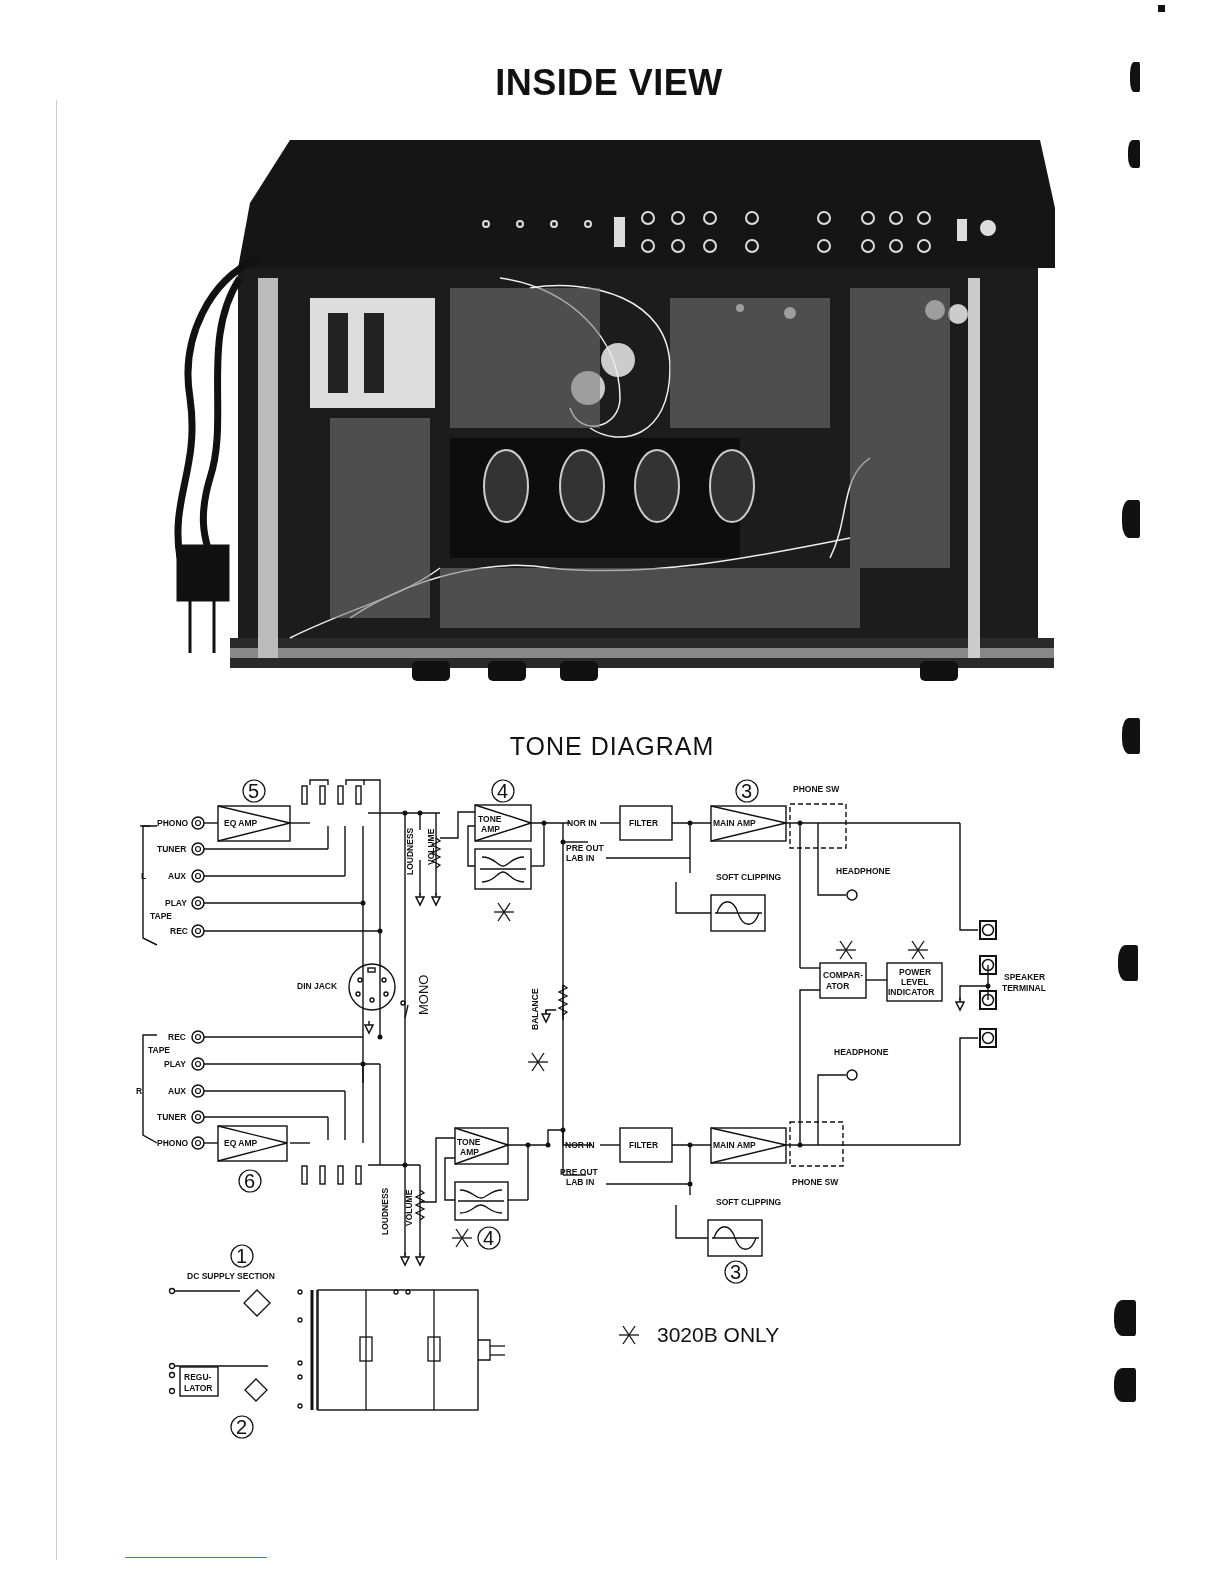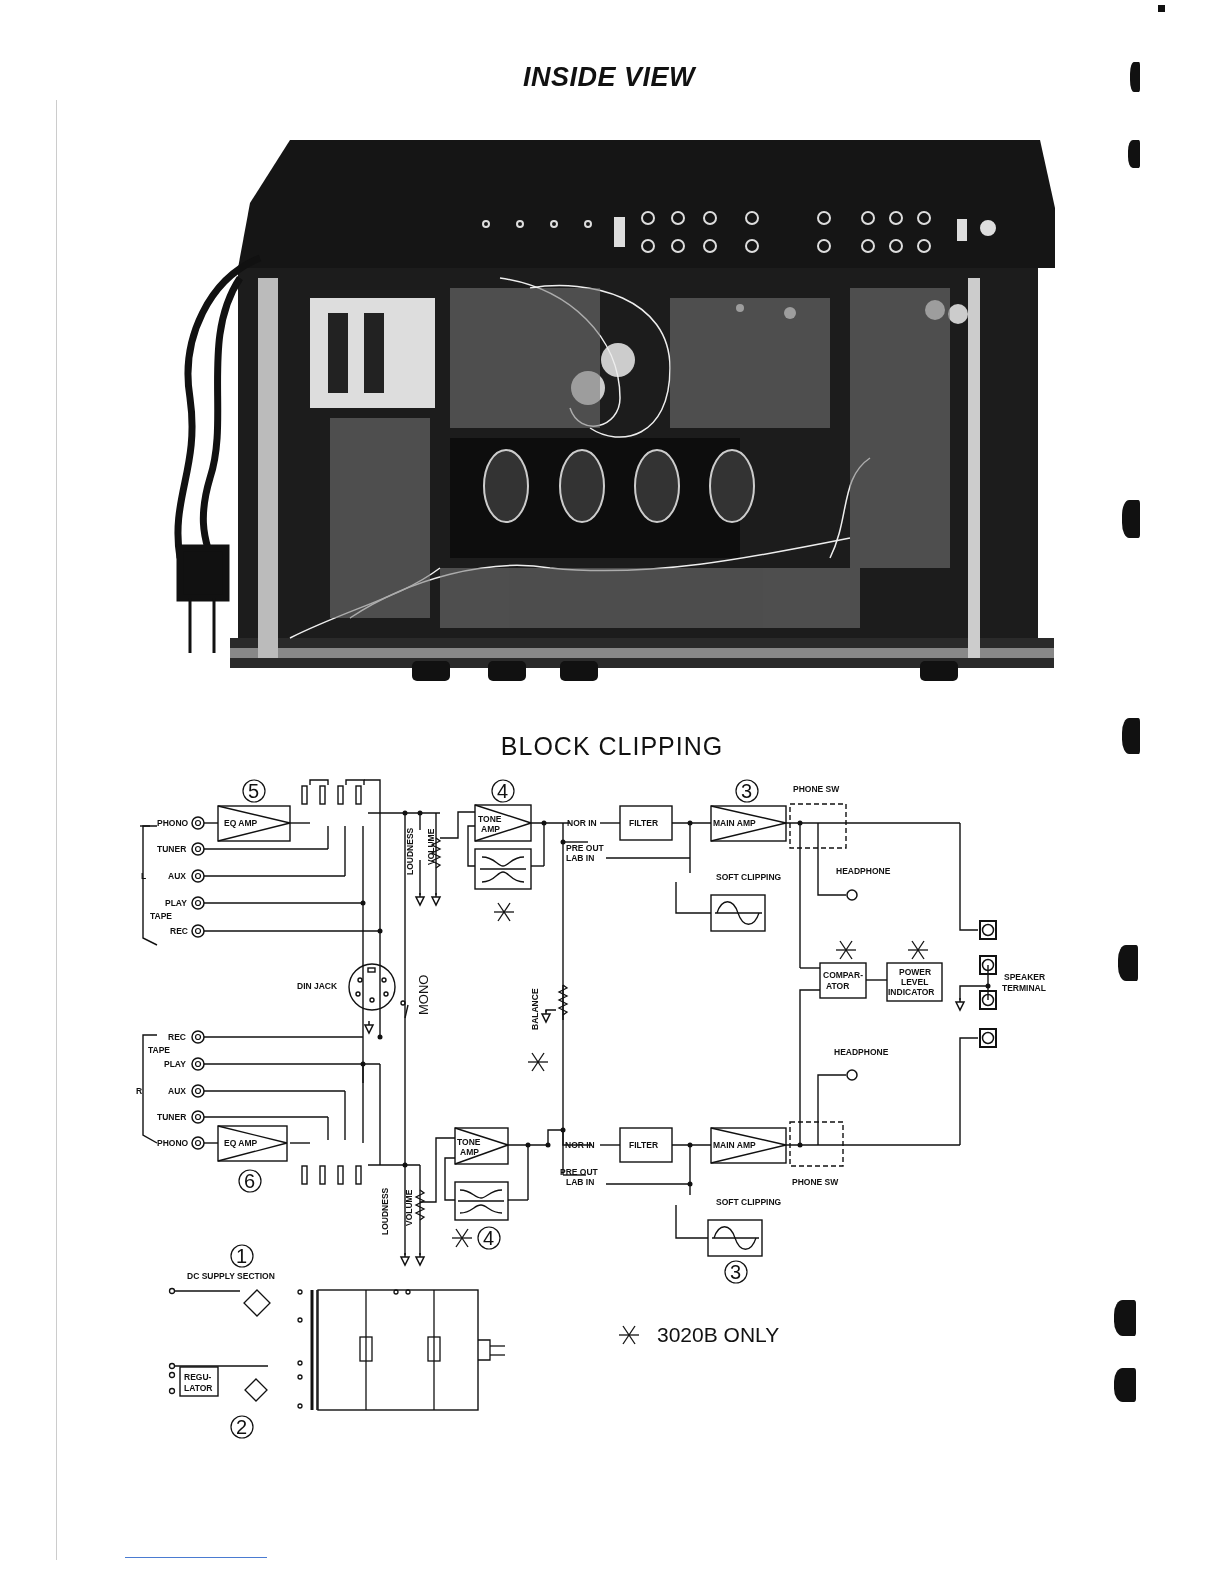--- a/index.html
+++ b/index.html
@@ -1,19 +1,19 @@
 <!DOCTYPE html>
 <html><head>
 <meta charset="utf-8">
 <style>
   html,body{margin:0;padding:0;background:#fff;}
   body{width:1224px;height:1584px;position:relative;overflow:hidden;font-family:"Liberation Sans",sans-serif;color:#111;}
   .abs{position:absolute;}
   .title{font-family:"Liberation Sans",sans-serif;font-weight:bold;letter-spacing:0.5px;}
-  #inside-title{left:0;width:1218px;top:62px;text-align:center;font-size:27px;font-style:italic;}
+  #inside-title{left:0;width:1218px;top:62px;text-align:center;font-size:36px;}
   #block-title{left:0;width:1224px;top:732px;text-align:center;font-size:25px;font-weight:normal;letter-spacing:1px;}
   #photo{left:150px;top:138px;width:906px;height:548px;}
   #diagram{left:0;top:0;width:1224px;height:1584px;}
   svg text{font-family:"Liberation Sans",sans-serif;font-weight:bold;fill:#111;}
   .lbl{font-size:8.5px;}
   .blk{font-size:8.5px;}
   .num{font-size:20px;font-weight:normal;}
   .note{font-size:21px;font-weight:normal;}
   .mark{position:absolute;background:#111;border-radius:40% 10% 10% 40%;}
   .margin-line{position:absolute;left:56px;top:100px;width:1px;height:1460px;background:#ccc;}
@@ -106,21 +106,21 @@
     <rect x="290" y="430" width="420" height="60"></rect>
   </g>
   <g fill="#111">
     <rect x="262" y="523" width="38" height="20" rx="5"></rect>
     <rect x="338" y="523" width="38" height="20" rx="5"></rect>
     <rect x="410" y="523" width="38" height="20" rx="5"></rect>
     <rect x="770" y="523" width="38" height="20" rx="5"></rect>
   </g>
 </svg>
 
-<div id="block-title" class="abs title">BLOCK CLIPPING</div>
+<div id="block-title" class="abs title">TONE DIAGRAM</div>
 
 <svg id="diagram" class="abs" viewBox="0 0 1224 1584" xmlns="http://www.w3.org/2000/svg">
   <defs>
     <g id="jack">
         <circle r="6" fill="none" stroke="#111" stroke-width="1.5"></circle>
         <circle r="2.5" fill="none" stroke="#111" stroke-width="1.2"></circle>
       </g>
     <g id="gnd">
         <line x1="0" y1="0" x2="0" y2="-4" stroke="#111" stroke-width="1.5"></line>
         <polygon points="-4,0 4,0 0,8" fill="none" stroke="#111" stroke-width="1.5"></polygon>

